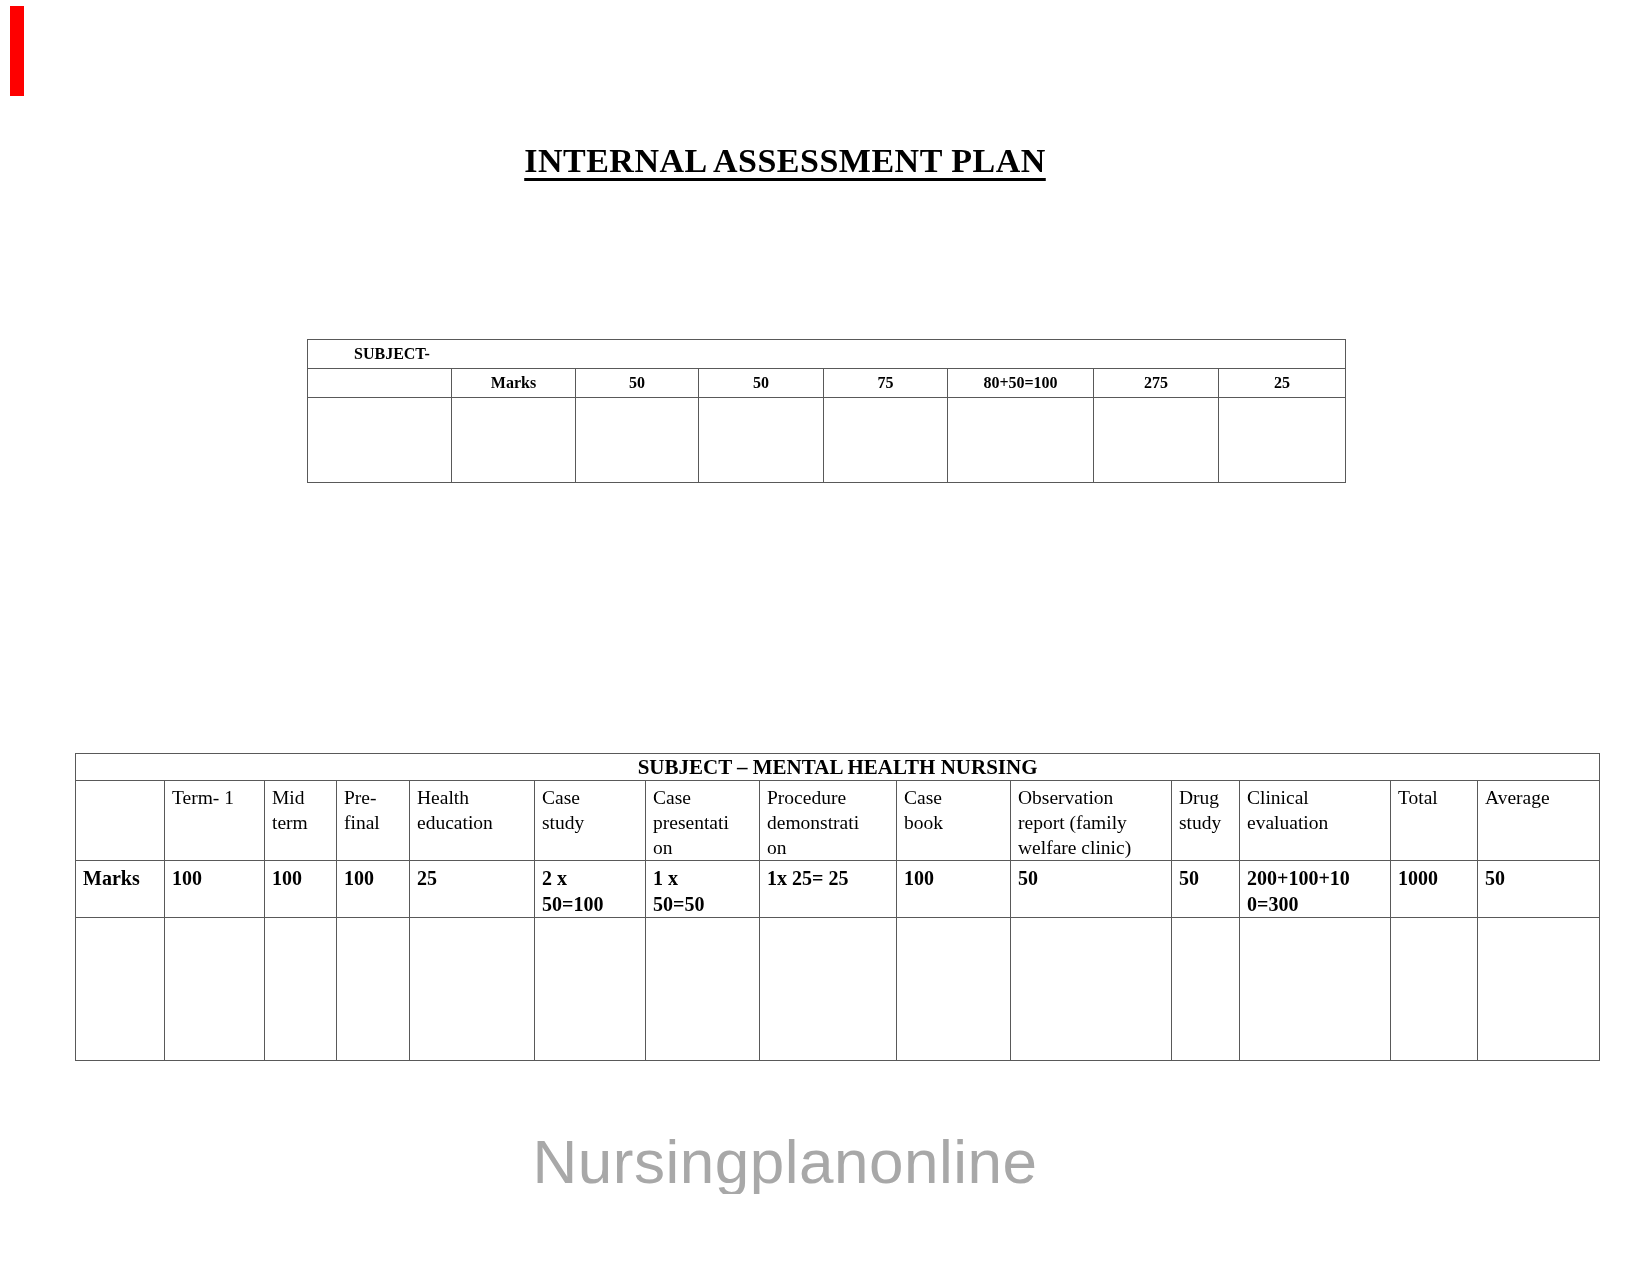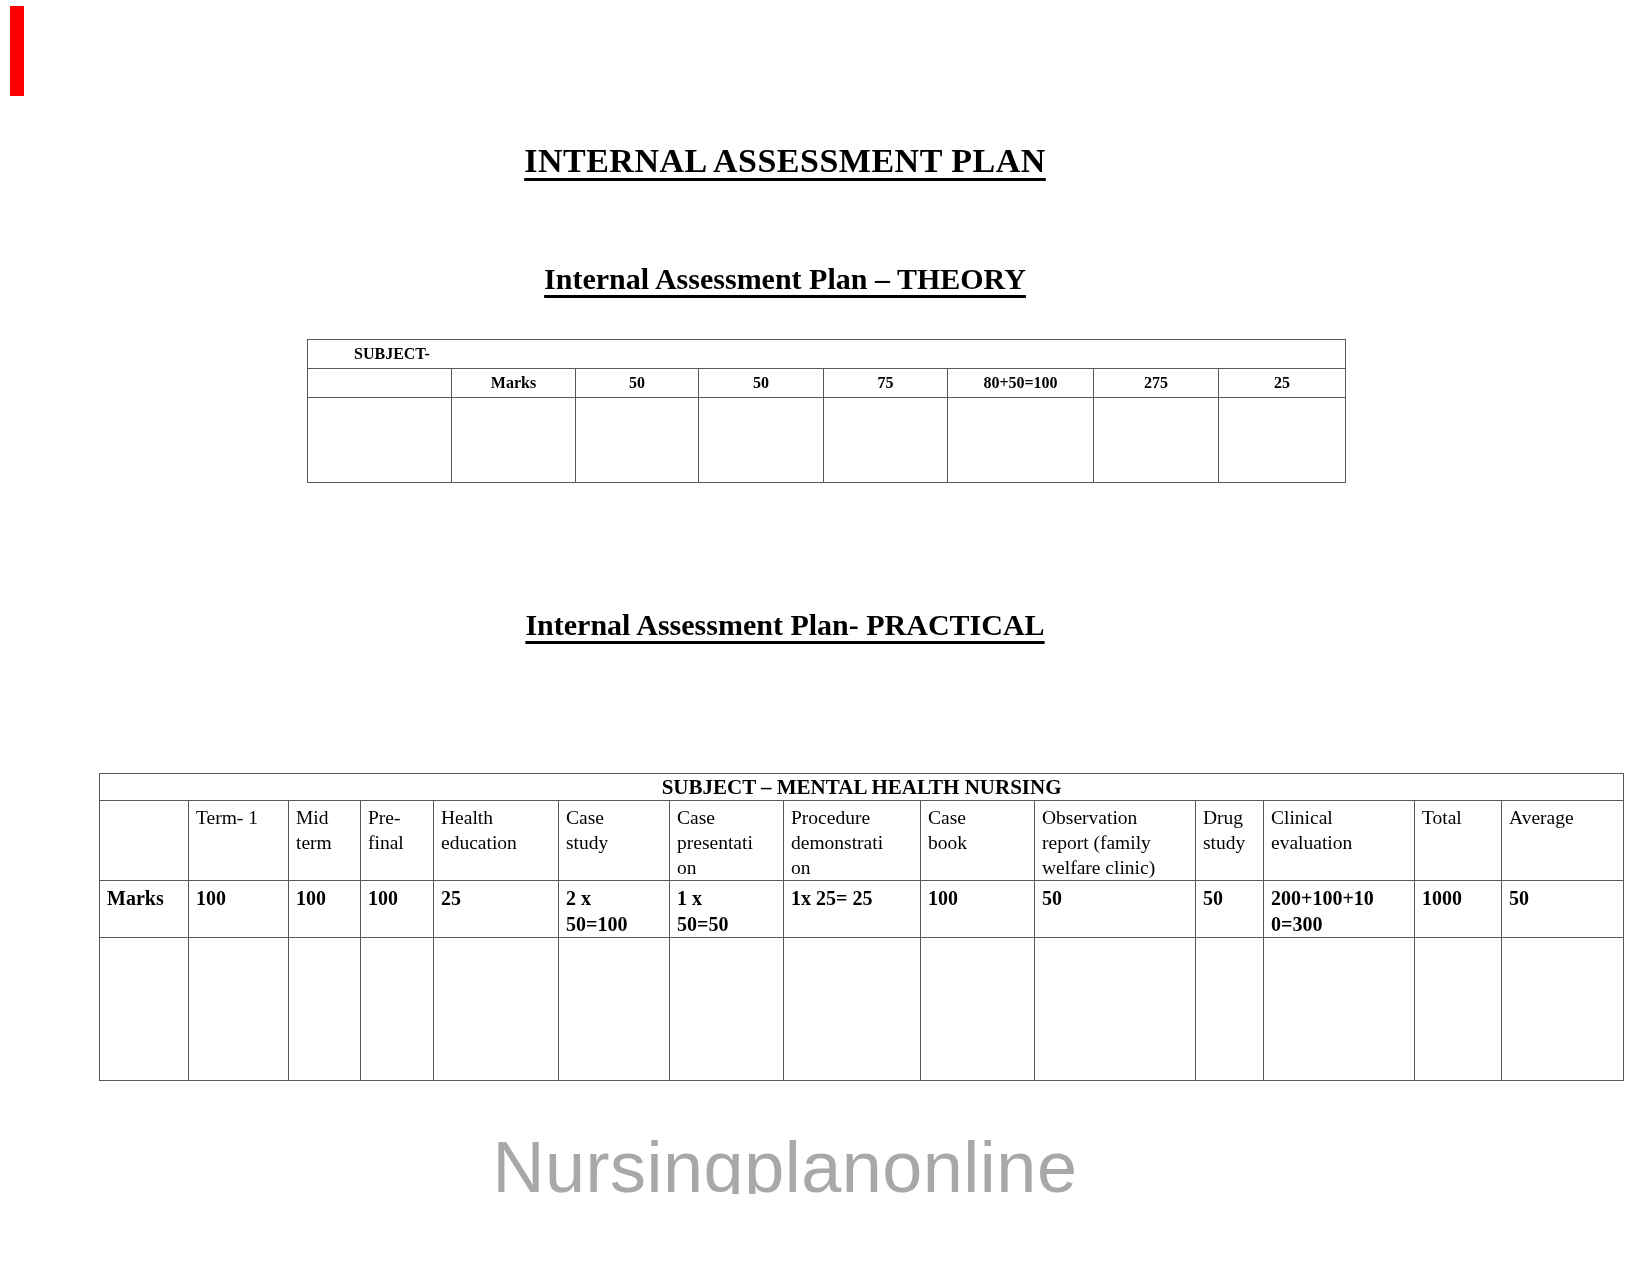--- a/index.html
+++ b/index.html
@@ -42,21 +42,21 @@
   #theory-table{left:307px;top:339px;width:1038px;}
   #theory-table td{
     font-size:16px;font-weight:bold;
     text-align:center;vertical-align:middle;
     line-height:26px;
   }
   #theory-table .subject-cell{
     text-align:left;padding-left:46px;
   }
   
-  #practical-table{left:75px;top:773px;width:1524px;margin-left:24px;}
+  #practical-table{left:75px;top:753px;width:1524px;}
   #practical-table td{
     font-size:19.5px;
     text-align:left;vertical-align:top;
     padding:4px 7px 0 7px;
     line-height:25px;
   }
   #practical-table .subject-cell{
     font-size:21px;font-weight:bold;
     text-align:center;vertical-align:middle;
     padding:0;line-height:22px;
@@ -65,35 +65,34 @@
     font-weight:bold;font-size:20px;line-height:26px;
   }
   .red-marker{
     position:absolute;left:10px;top:6px;width:14px;height:90px;
     background:#fe0000;
   }
   .watermark{
     position:absolute;left:0;width:1570px;top:1126px;
     text-align:center;
     font-family:"Liberation Sans","DejaVu Sans",sans-serif;
-    font-size:72px;
+    font-size:62px;
     color:#a8a8a8;
     letter-spacing:0.5px;
   }
 </style>
 </head>
 <body>
 
 <div id="page">
 
   <div class="red-marker"></div>
 
   <div class="center-band doc-title" style="top:142px;">INTERNAL ASSESSMENT PLAN</div>
 
-  <div class="center-band section-heading" style="top:262px;">Internal Assessment Plan – THEORY</div>
 
   <table id="theory-table">
     <colgroup>
       <col style="width:144px">
         <col style="width:124px">
         <col style="width:123px">
         <col style="width:125px">
       <col style="width:124px">
         <col style="width:146px">
         <col style="width:125px">
@@ -119,21 +118,20 @@
           <td></td>
       <td></td>
           <td></td>
           <td></td>
       <td></td>
           <td></td>
     </tr>
   </tbody>
     </table>
 
-  <div class="center-band section-heading" style="top:608px;">Internal Assessment Plan- PRACTICAL</div>
 
   <table id="practical-table">
     <colgroup>
       <col style="width:89px">
         <col style="width:100px">
         <col style="width:72px">
         <col style="width:73px">
       <col style="width:125px">
         <col style="width:111px">
         <col style="width:114px">

